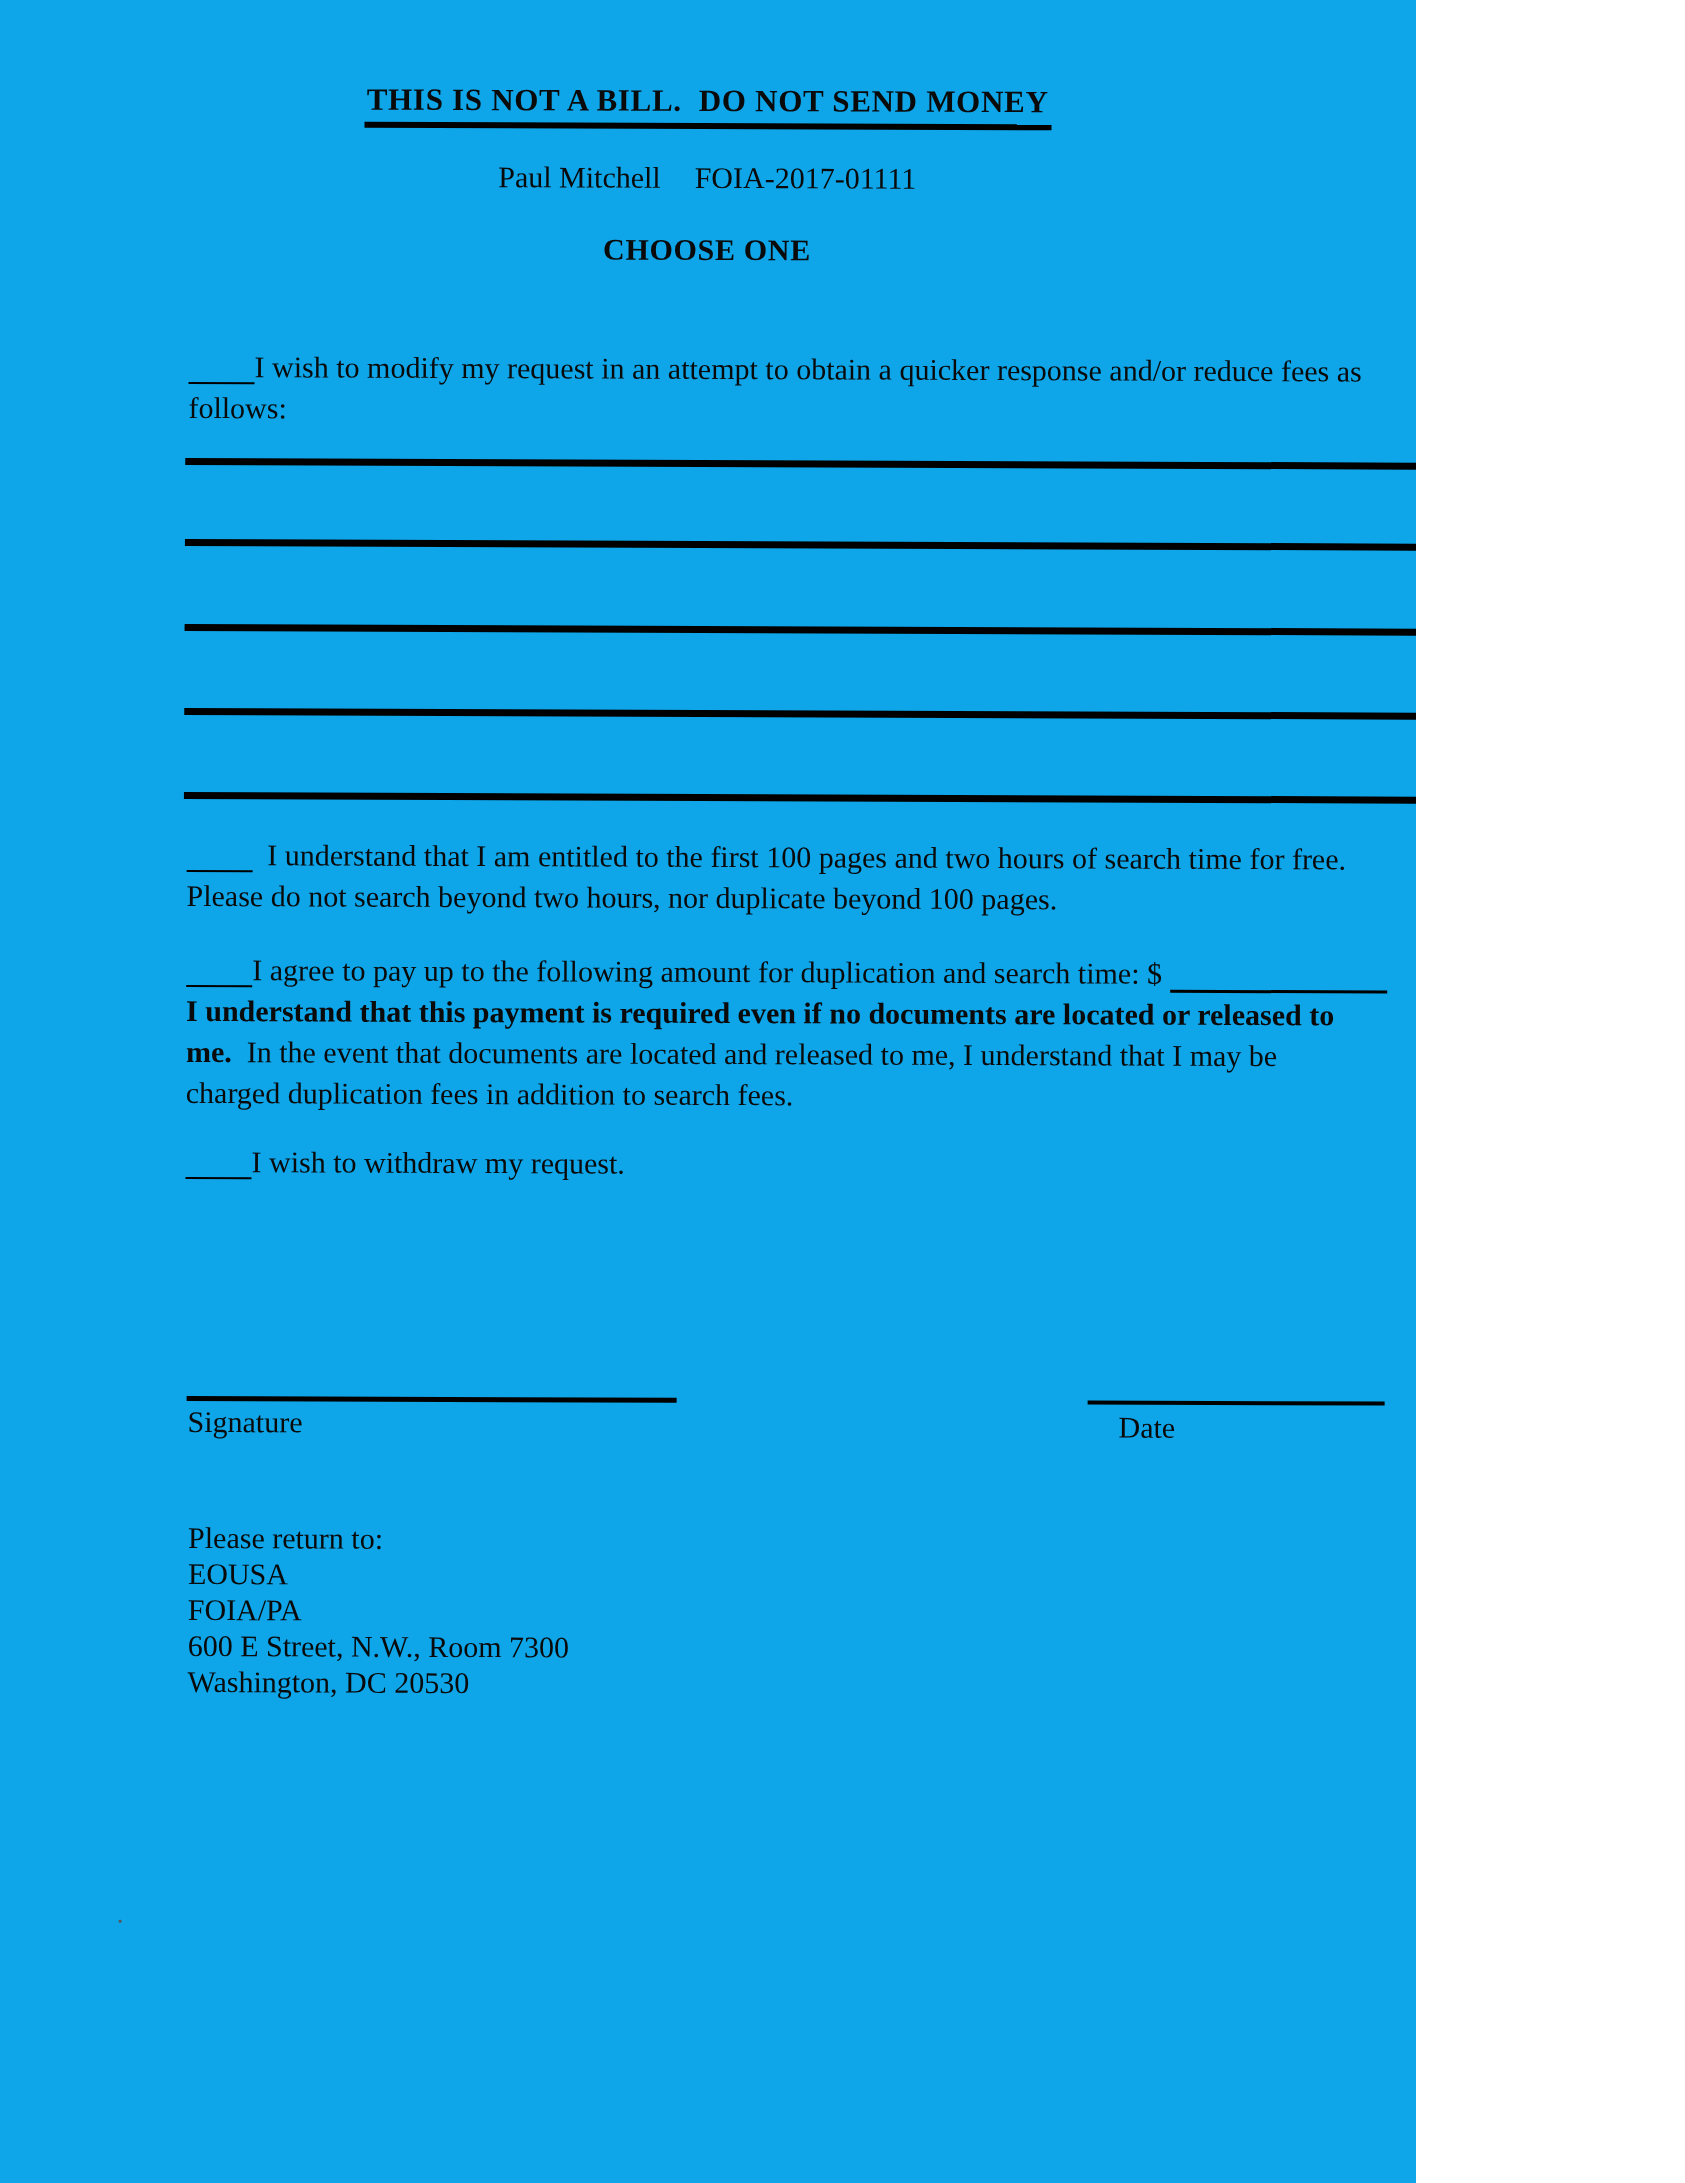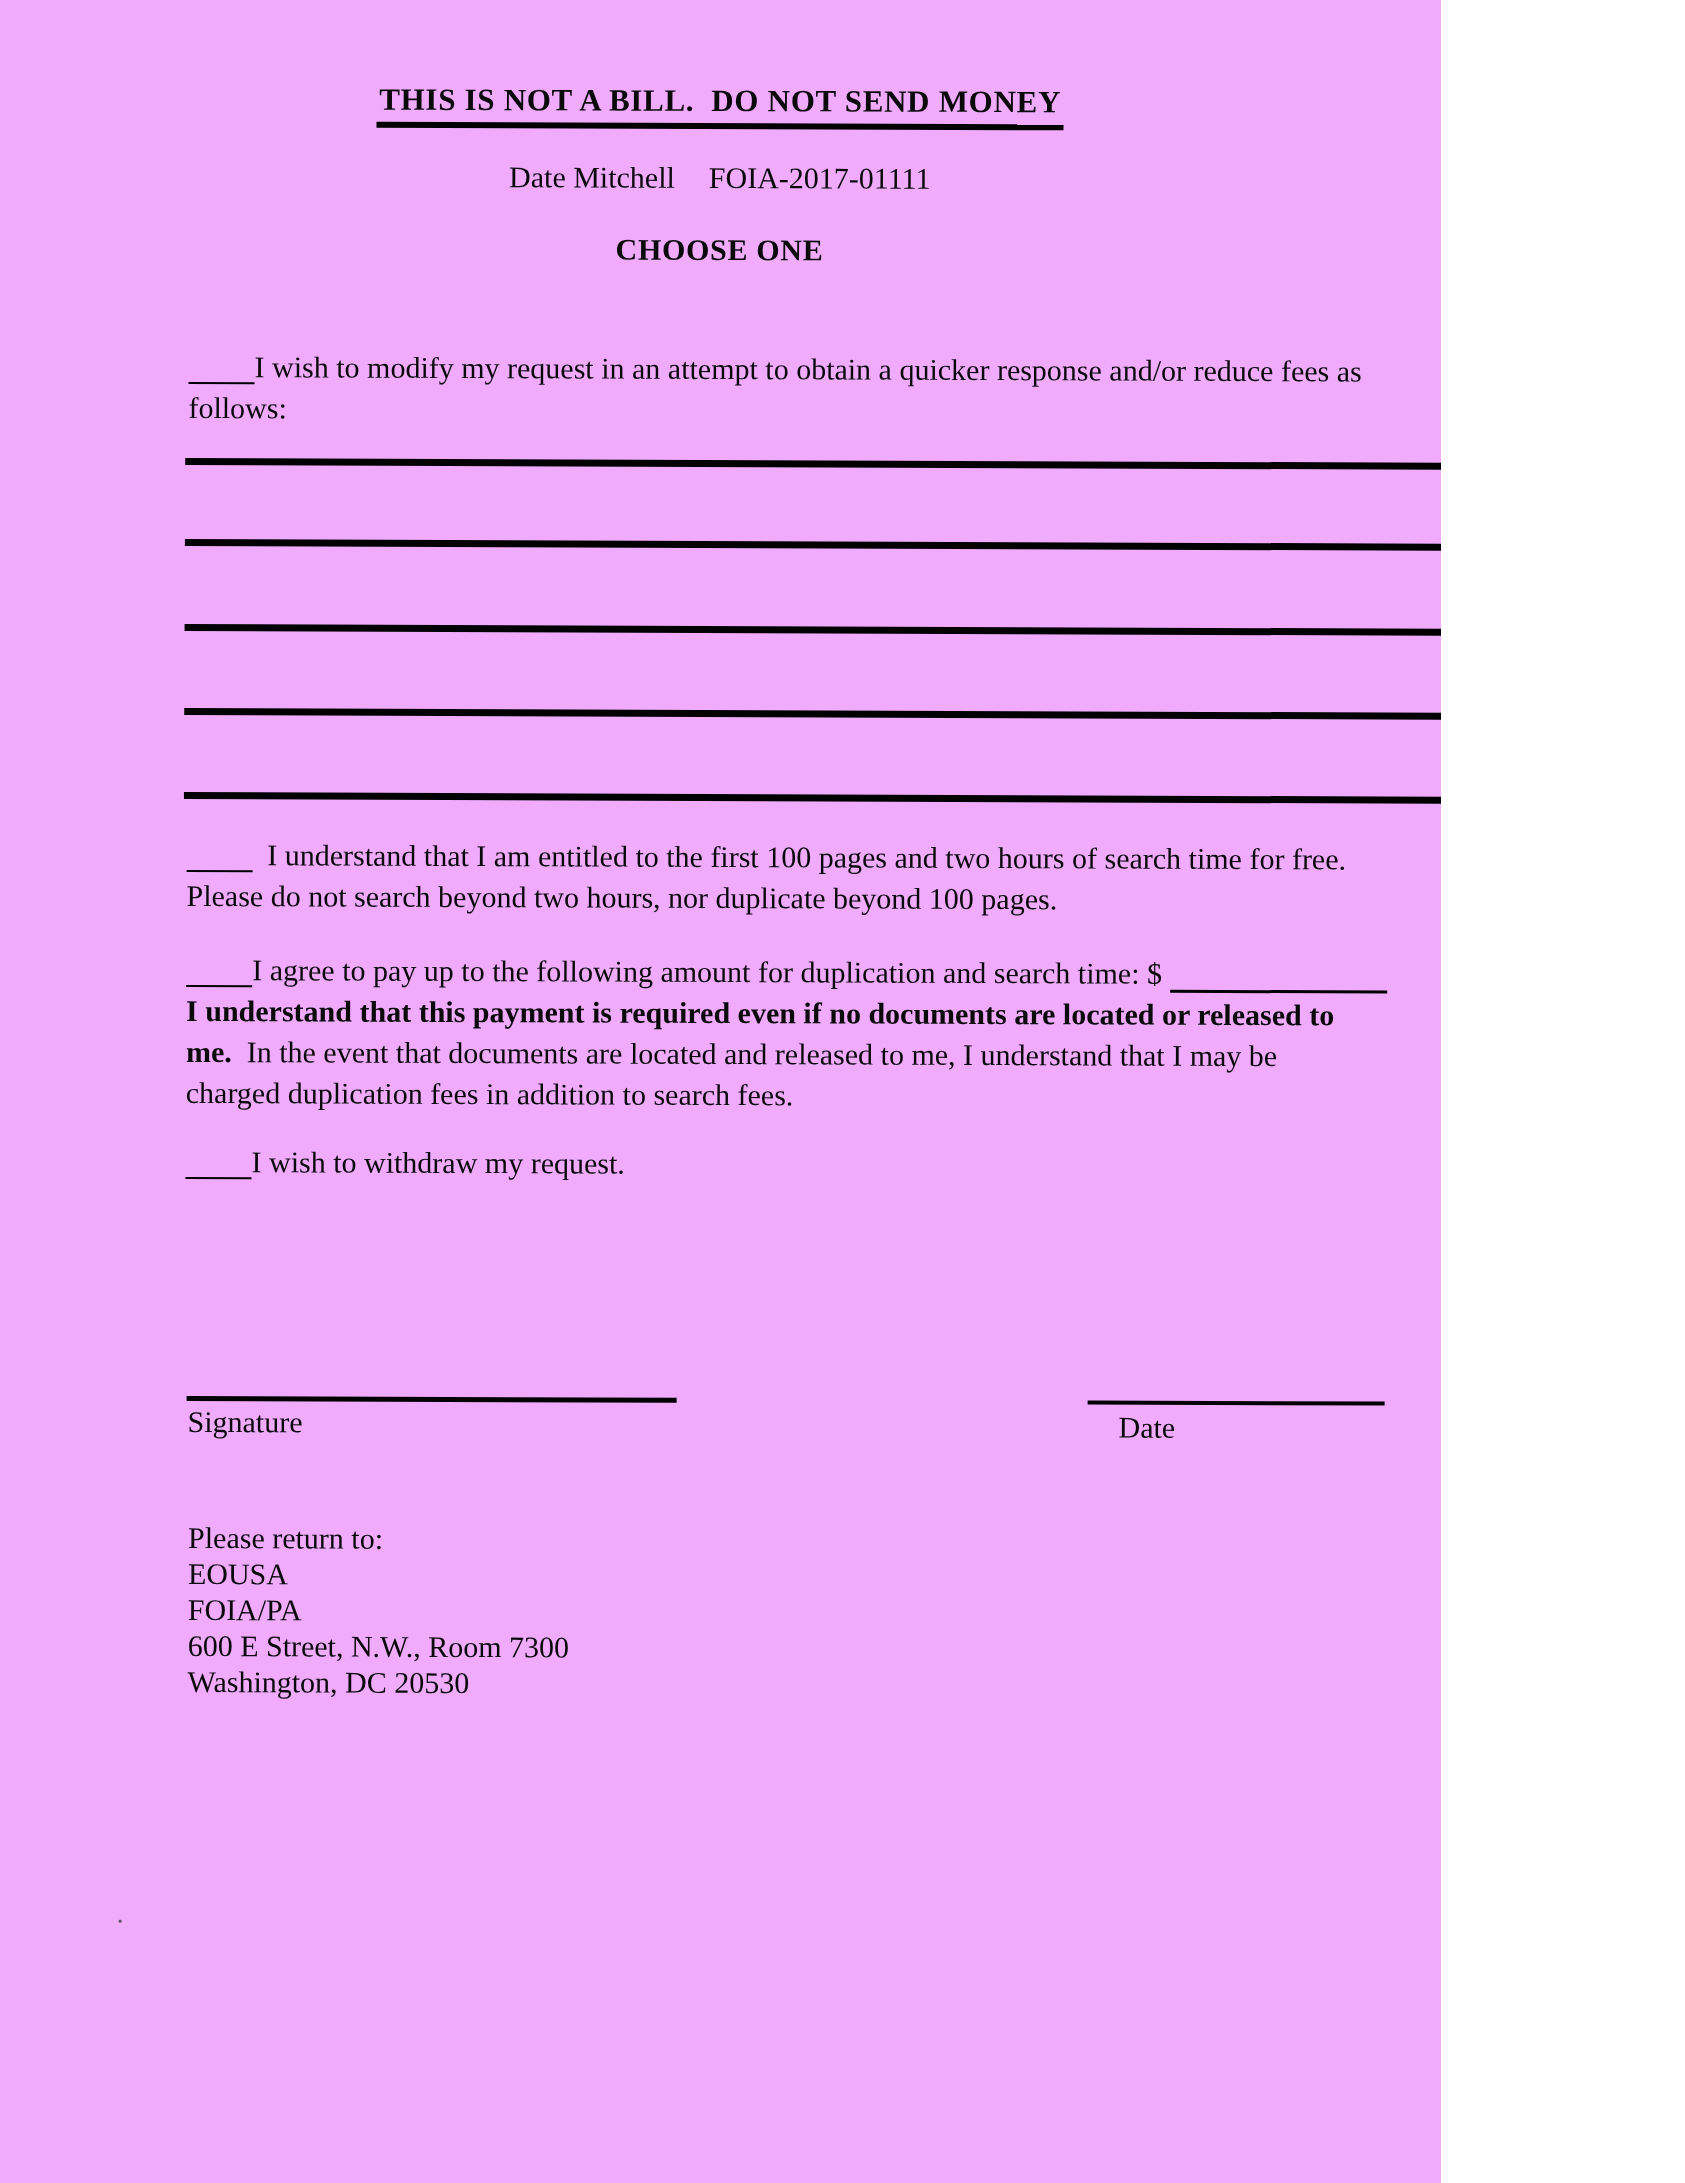--- a/index.html
+++ b/index.html
@@ -4,25 +4,24 @@
 <style>
   html, body {
     margin: 0;
     padding: 0;
     background: #ffffff;
   }
   .page {
     position: relative;
     width: 1416px;
     height: 2183px;
-    background: #f0abfc;
+    background: #0ea5e9;
     overflow: hidden;
     font-family: "Liberation Serif", "DejaVu Serif", serif;
     color: #0a0a0a;
-    padding-left: 25px;
   }
   
   .scan {
     position: absolute;
     inset: 0;
     transform: rotate(0.22deg);
     transform-origin: 198px 0;
   }
   .abs { position: absolute; }
   .center { left: 0; right: 0; text-align: center; }
@@ -103,21 +102,21 @@
 <body>
 
 <div class="page">
   <div class="scan">
 
     <div class="abs center title-line">
       <span class="title-text">THIS IS NOT A BILL.  DO NOT SEND MONEY</span>
     </div>
 
     <div class="abs center case-line">
-      <span>Date Mitchell</span><span class="case-number">FOIA-2017-01111</span>
+      <span>Paul Mitchell</span><span class="case-number">FOIA-2017-01111</span>
     </div>
 
     <div class="abs center choose-heading">CHOOSE ONE</div>
 
     <div class="para p-modify">
       <span class="blank"></span><span class="ln">I wish to modify my request in an attempt to obtain a quicker response and/or reduce fees as</span><br>
       <span class="ln">follows:</span>
     </div>
 
     <div class="rule rule-1"></div>

